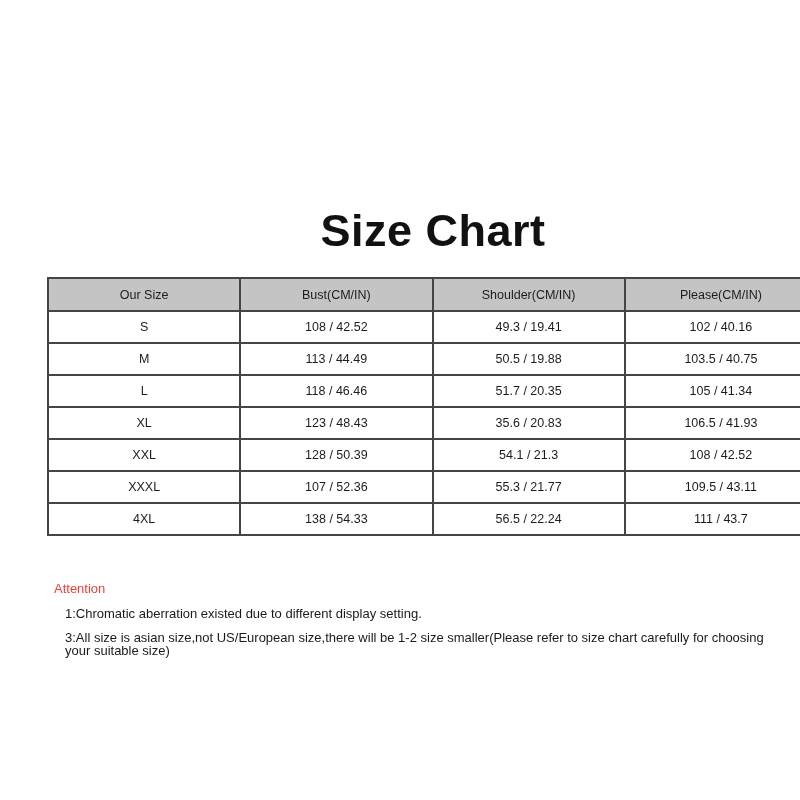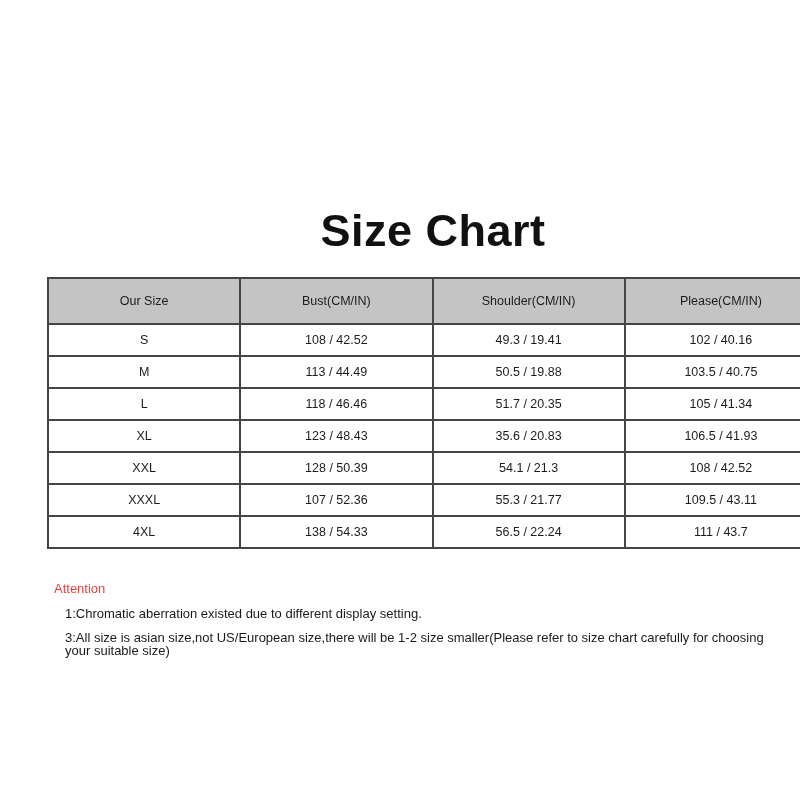--- a/index.html
+++ b/index.html
@@ -37,21 +37,21 @@
     border: 2px solid var(--border-color, #454545);
     text-align: center;
     vertical-align: middle;
     height: 32px;
     padding: 0 4px;
     font-weight: normal;
     color: #1c1c1c;
   }
   table.size-table thead th {
     background: var(--header-bg, #c4c4c4);
-    height: 46px;
+    height: 33px;
   }
   .attention {
     position: absolute;
     top: 537px;
     left: 10px;
     right: 10px;
     font-size: 13px;
   }
   .attention-heading {
     color: var(--attention-red, #e8423c);

